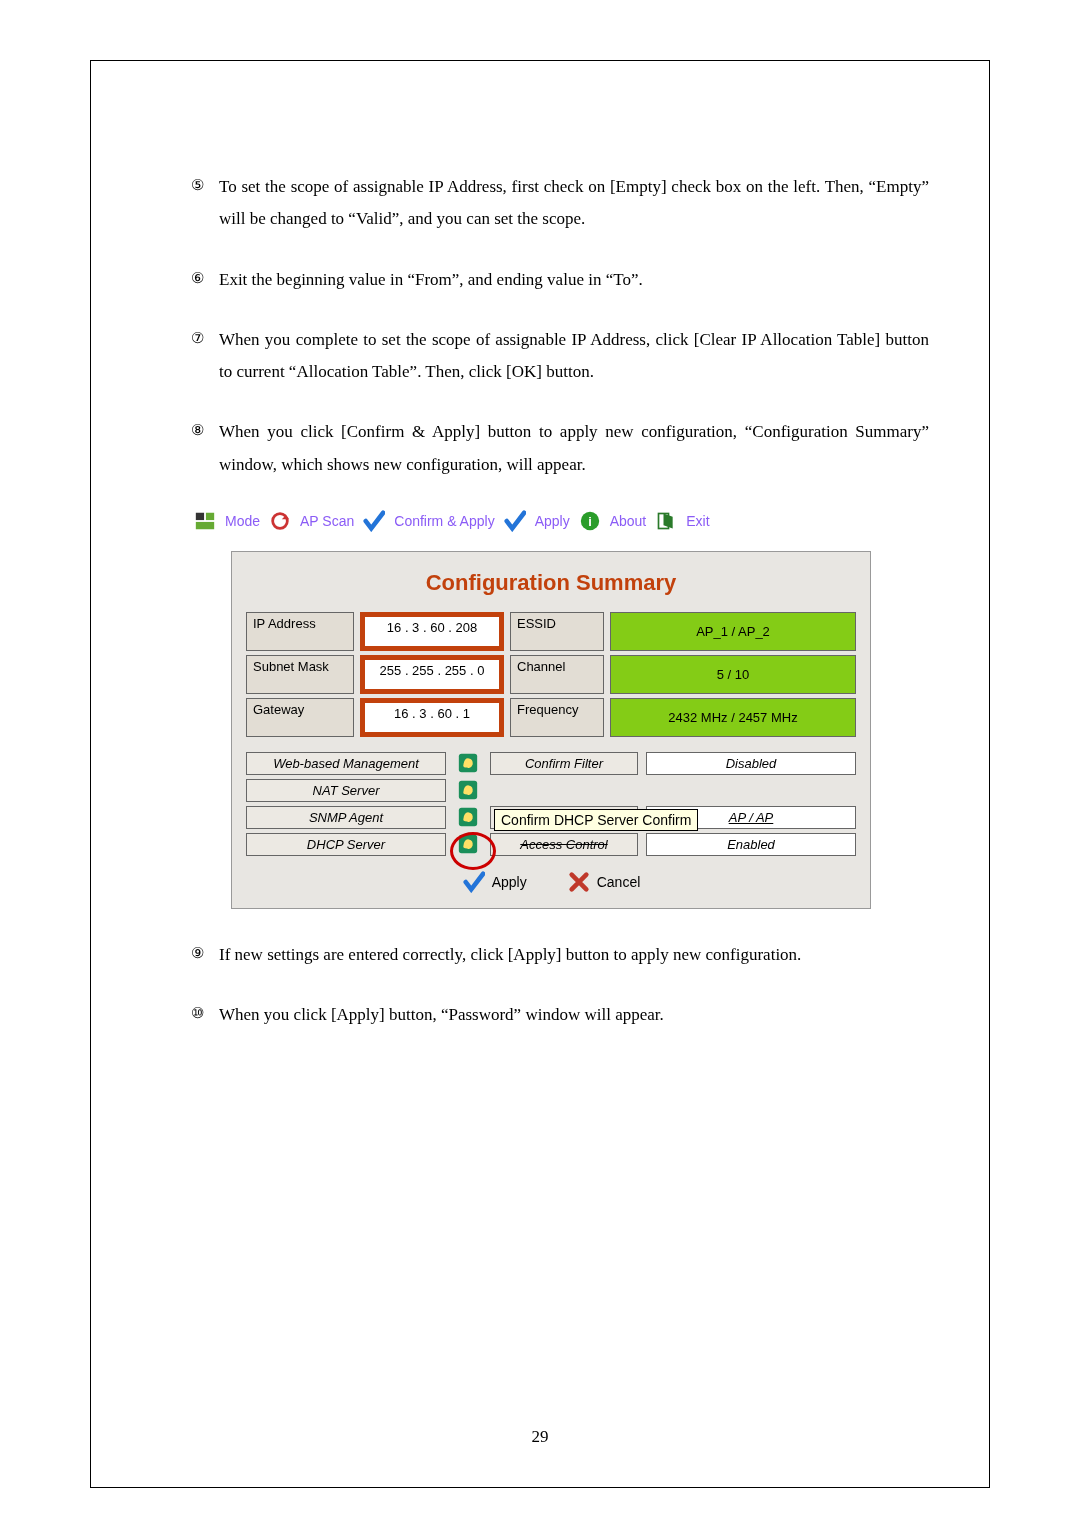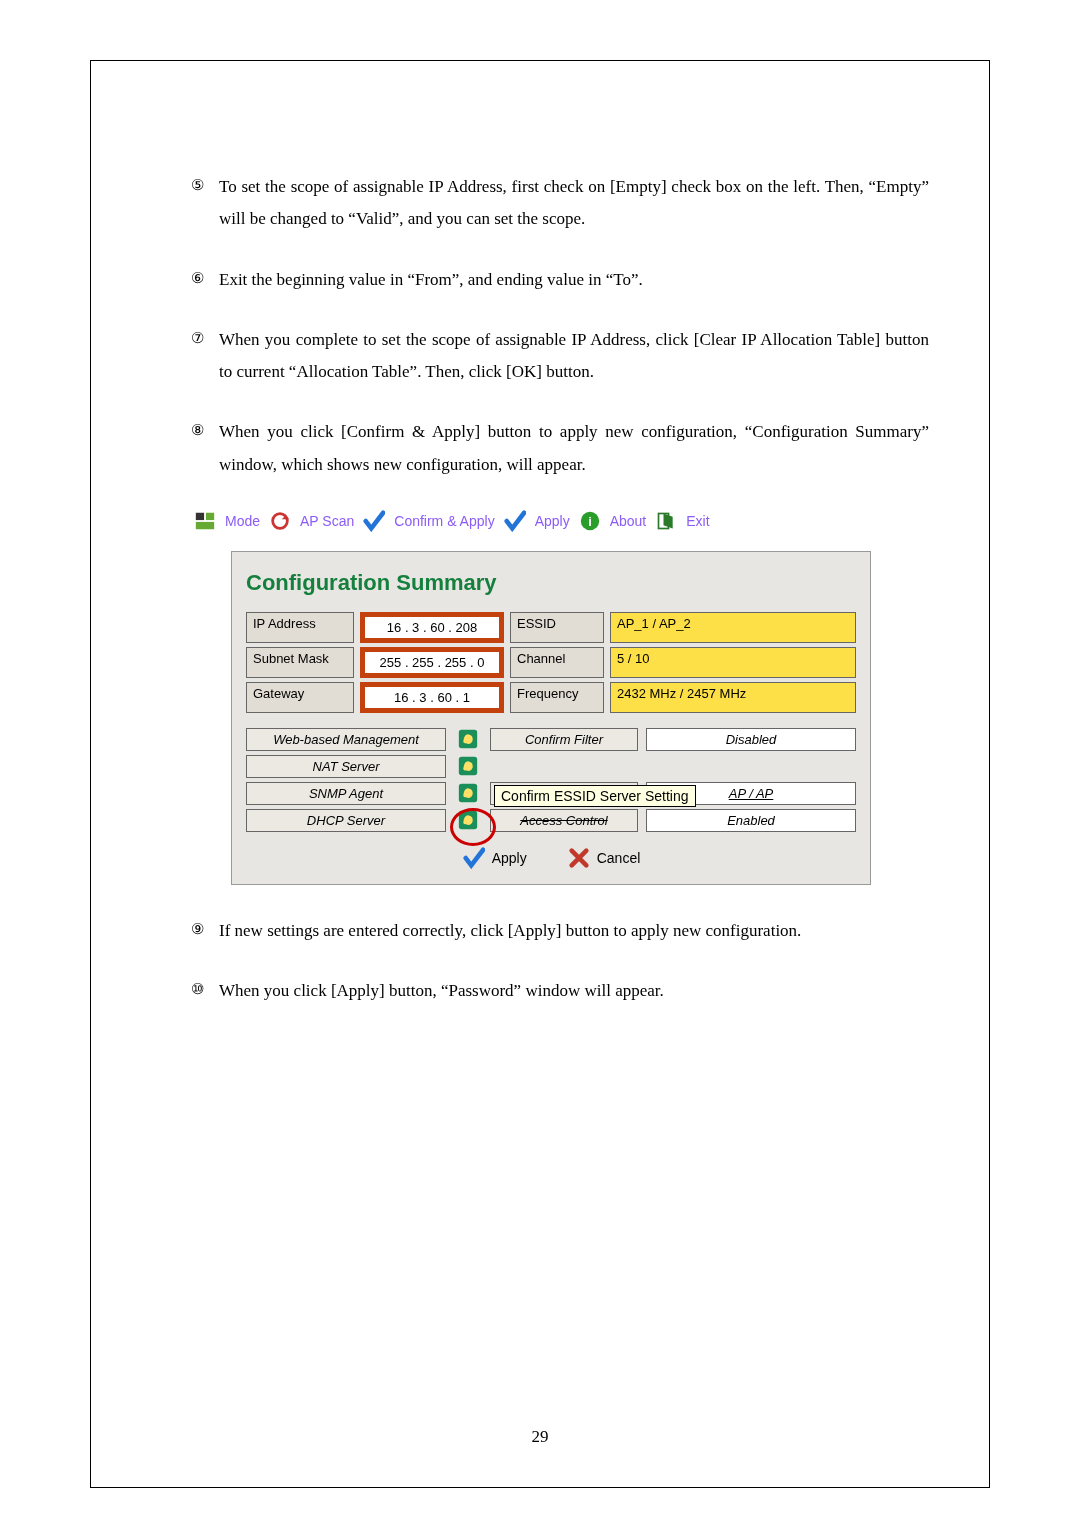--- a/index.html
+++ b/index.html
@@ -74,25 +74,25 @@
     .summary-box {
       width: 640px;
       margin-left: 40px;
       background: #e8e6e2;
       padding: 12px 14px 14px 14px;
       box-sizing: border-box;
       font-family: Arial, sans-serif;
       border: 1px solid #999;
     }
     .summary-title {
-      text-align: left;
+      text-align: center;
       font-weight: bold;
       font-size: 22px;
       margin: 6px 0 16px 0;
-      color: #15803d;
+      color: #c2410c;
     }
     .row3 {
       display: flex;
       gap: 6px;
       margin-bottom: 4px;
     }
     .cell-label {
       width: 108px;
       border: 1px solid #666;
       background: #e2ddd4;
@@ -114,23 +114,24 @@
       border: 1px solid #666;
       background: #e2ddd4;
       font-size: 13px;
       padding: 3px 6px;
       text-align: left;
       box-sizing: border-box;
     }
     .cell-val2 {
       flex: 1;
       border: 1px solid #666;
-      background: #fde047;
-      font-size: 13px;
-      padding: 3px 6px;
+      background: #84cc16;
+      font-size: 13px;
+      padding: 11px 6px;
+      text-align: center;
       box-sizing: border-box;
     }
 
     
     .sec2 {
       margin-top: 14px;
       position: relative;
     }
     .row4 {
       display: flex;
@@ -360,21 +361,21 @@
             <span class="sec2-link">
               <svg viewBox="0 0 24 24" width="22" height="22">
                   <rect x="2" y="2" width="20" height="20" rx="3" fill="#1b8f5a"></rect>
                   <path d="M7 14 Q8 6 13 7 Q18 8 17 14 Q15 19 11 17 Q6 17 7 14 Z" fill="#ffe066"></path>
                 </svg>
             </span>
             <div class="sec2-mid" style="text-decoration:underline">Operation Mode</div>
             <div class="sec2-val" style="text-decoration:underline">AP / AP</div>
           </div>
 
-          <div class="tooltip">Confirm ESSID Server Setting</div>
+          <div class="tooltip">Confirm DHCP Server Confirm</div>
           <div class="circle-callout"></div>
 
           <div class="row4">
             <div class="sec2-label">DHCP Server</div>
             <span class="sec2-link">
               <svg viewBox="0 0 24 24" width="22" height="22">
                   <rect x="2" y="2" width="20" height="20" rx="3" fill="#1b8f5a"></rect>
                   <path d="M7 14 Q8 6 13 7 Q18 8 17 14 Q15 19 11 17 Q6 17 7 14 Z" fill="#ffe066"></path>
                 </svg>
             </span>

